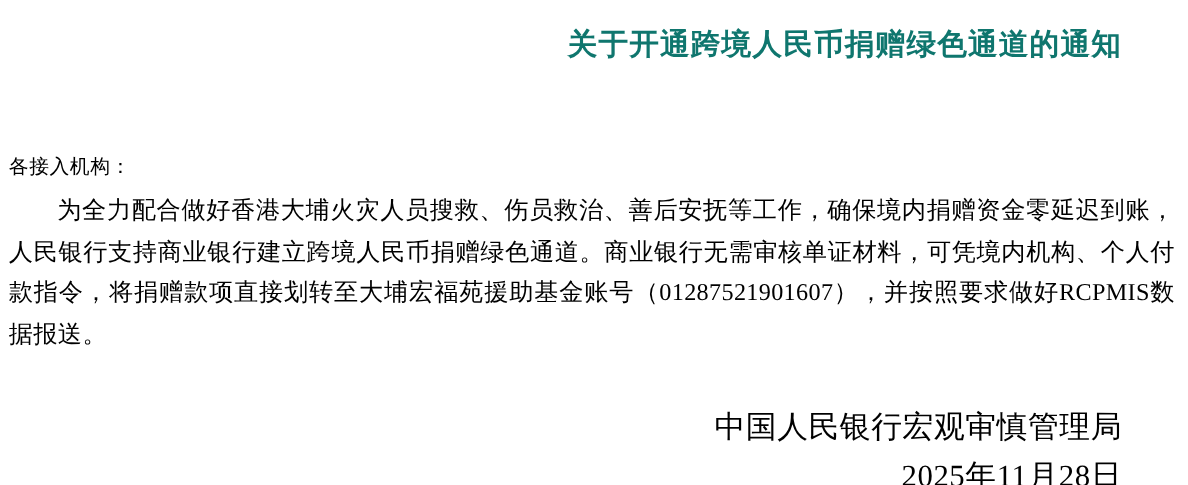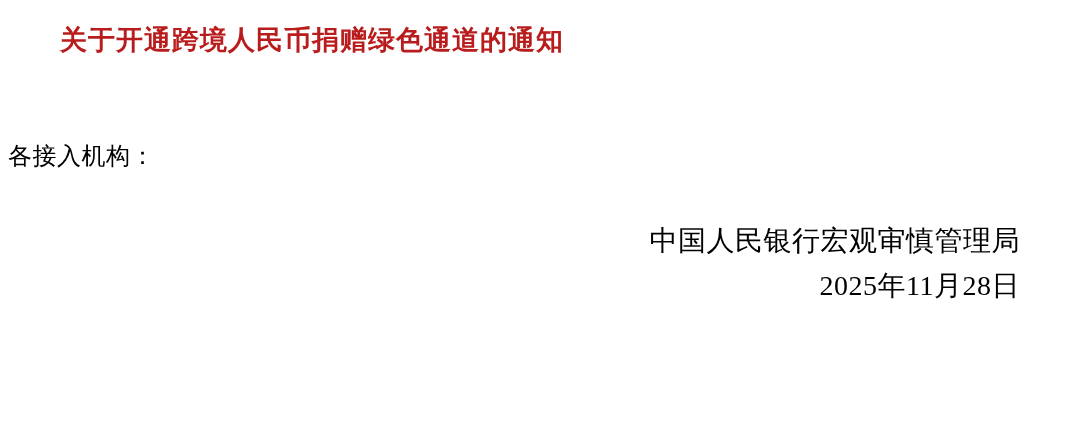--- a/index.html
+++ b/index.html
@@ -11,35 +11,35 @@
     position: relative;
     width: 1080px;
     height: 441px;
     background: #ffffff;
     font-family: "Liberation Serif", "DejaVu Serif", serif;
     color: #000000;
     overflow: hidden;
     box-sizing: border-box;
   }
   .doc-title {
-    text-align: left;
+    text-align: right;
     font-size: 27px;
     font-weight: bold;
     letter-spacing: 1px;
     margin: 22px 0 0 0;
     padding: 0 60px;
     line-height: 1.4;
-    color: #b91c1c;
+    color: #0f766e;
   }
   .body-block {
     margin-top: 78px;
     padding: 0 12px 0 8px;
   }
   .salutation {
-    font-size: 24px;
+    font-size: 18px;
     line-height: 1.55;
     margin: 0 0 6px 0;
     letter-spacing: 0.5px;
   }
   .para {
     font-size: 22px;
     line-height: 1.72;
     margin: 0;
     text-indent: 2em;
     letter-spacing: 0.3px;
@@ -59,20 +59,21 @@
 </style>
 </head>
 <body>
 
 <div class="page">
 
   <h1 class="doc-title">关于开通跨境人民币捐赠绿色通道的通知</h1>
 
   <div class="body-block">
     <p class="salutation">各接入机构：</p>
+    <p class="para">为全力配合做好香港大埔火灾人员搜救、伤员救治、善后安抚等工作，确保境内捐赠资金零延迟到账，人民银行支持商业银行建立跨境人民币捐赠绿色通道。商业银行无需审核单证材料，可凭境内机构、个人付款指令，将捐赠款项直接划转至大埔宏福苑援助基金账号（01287521901607），并按照要求做好RCPMIS数据报送。</p>
   </div>
 
   <div class="signature">
     <div class="sig-line">中国人民银行宏观审慎管理局</div>
     <div class="sig-line">2025年11月28日</div>
   </div>
 
 </div>
 
 </body></html>

